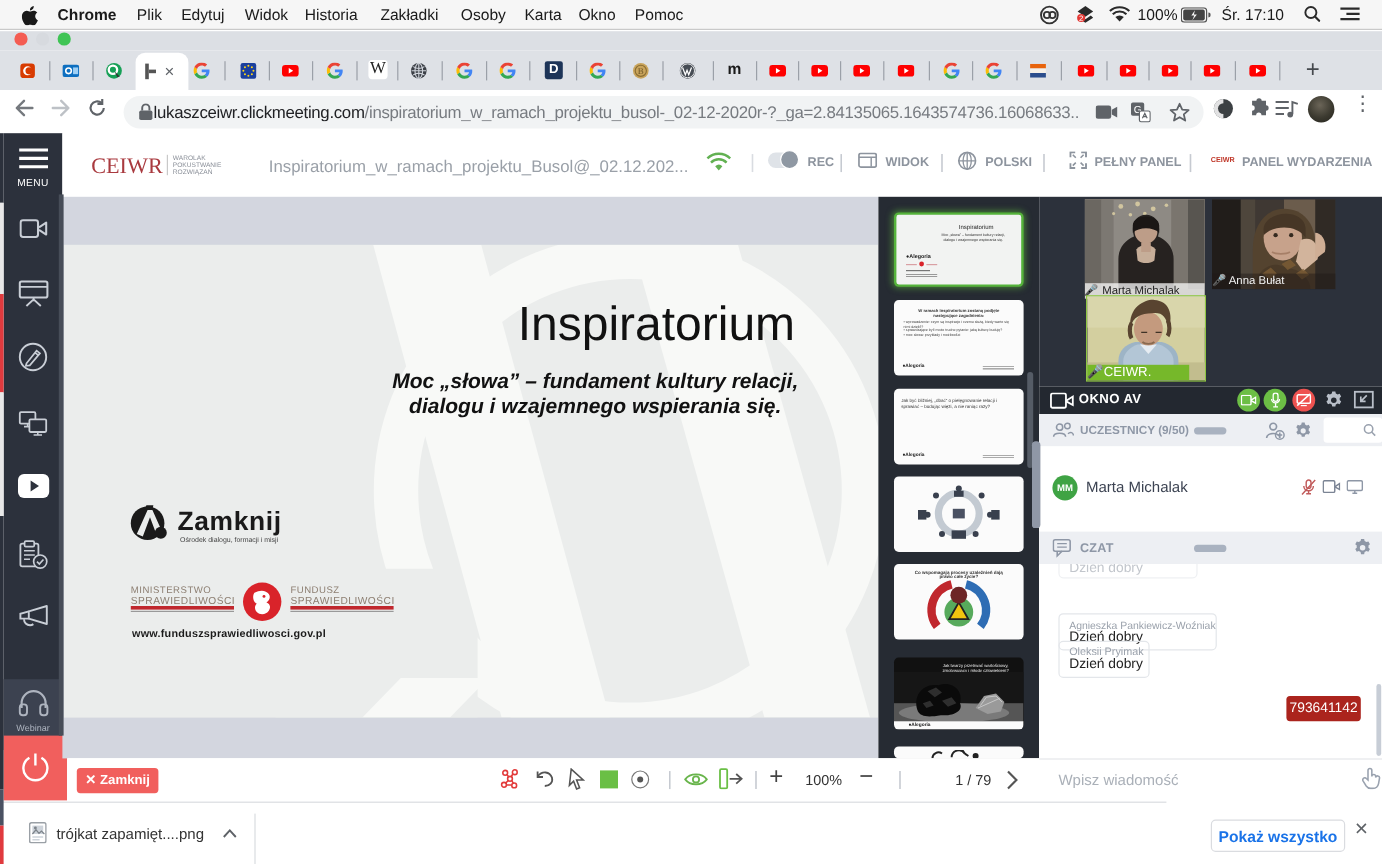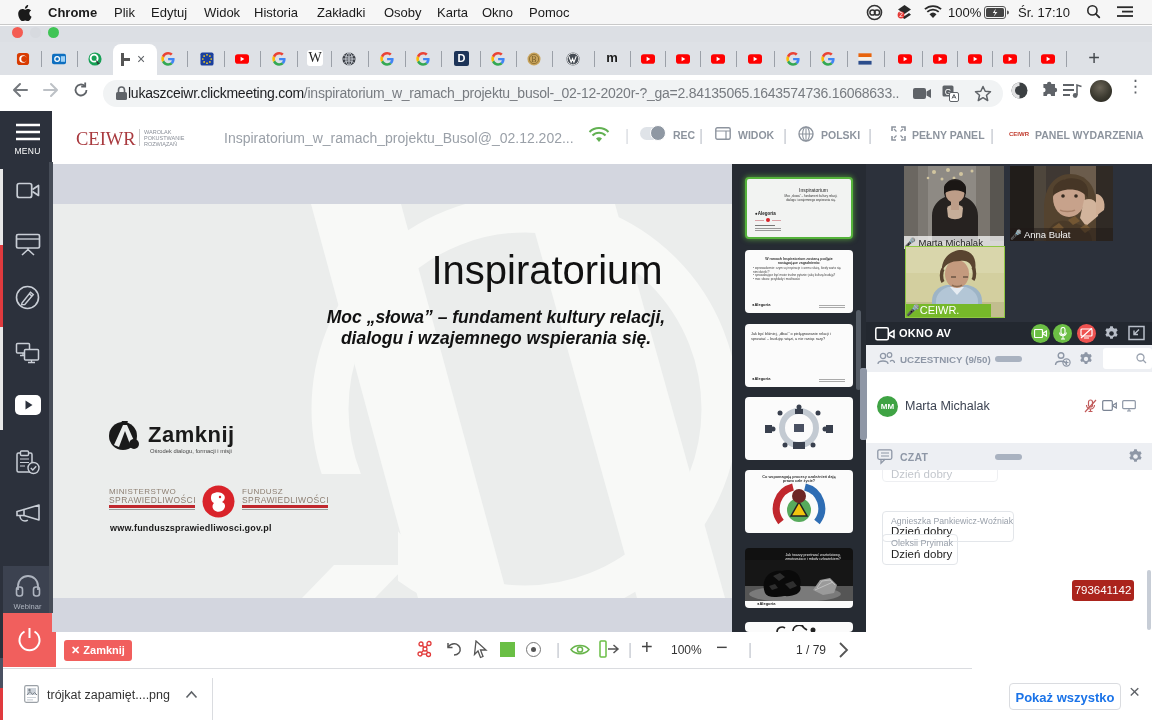--- a/index.html
+++ b/index.html
@@ -714,20 +714,26 @@
         <div style="position:absolute;left:8px;top:4px;font-size:8.7px;color:#9aa1ab;white-space:nowrap;">Agnieszka Pankiewicz-Woźniak</div>
         <div style="position:absolute;left:8px;top:13px;font-size:11.5px;color:#222;">Dzień dobry</div>
       </div>
       <div style="position:absolute;left:16px;top:64px;width:76px;height:31px;border:1px solid #e3e6ea;border-radius:4px;">
         <div style="position:absolute;left:8px;top:3px;font-size:9px;color:#9aa1ab;">Oleksii Pryimak</div>
         <div style="position:absolute;left:8px;top:13px;font-size:11.5px;color:#222;">Dzień dobry</div>
       </div>
       <div style="position:absolute;left:206px;top:110px;width:62px;height:21px;background:#ab241d;border-radius:3px;color:#fff;font-size:11.5px;text-align:center;line-height:21px;">793641142</div>
       <div style="position:absolute;left:281px;top:100px;width:4px;height:60px;background:#c7cdd6;border-radius:2px;"></div>
     </div>
+    <div id="chatinput">
+      <div style="position:absolute;left:16px;top:10px;font-size:12.5px;color:#aab0b8;">Wpisz wiadomość</div>
+      <svg style="position:absolute;left:269px;top:6px" width="16" height="19" viewBox="0 0 16 19">
+          <path d="M5 9 V3 a1.6 1.6 0 0 1 3.2 0 V8 a1.6 1.6 0 0 1 3.2 0 v1 a1.6 1.6 0 0 1 3.2 .4 l-.8 4.6 c-.5 2.4-2 4-4.8 4 h-1.8 c-1.6 0-2.8-.7-3.7-2 L1 12 a1.7 1.7 0 0 1 2.6-2.2 L5 11 Z" fill="none" stroke="#9aa2af" stroke-width="1.3"></path>
+        </svg>
+    </div>
   </div>
   <div style="position:absolute;left:860px;top:257px;width:7px;height:72px;background:#8f97a6;border-radius:3px;"></div>
   <div id="btoolbar">
     <div style="position:absolute;left:8px;top:8px;width:68px;height:21px;background:#f15f5d;border-radius:3px;color:#fff;font-size:11px;font-weight:bold;text-align:center;line-height:21px;">✕ Zamknij</div>
     <svg style="position:absolute;left:360px;top:8px" width="19" height="19" viewBox="0 0 19 19">
         <g fill="none" stroke="#e23b3b" stroke-width="1.3">
           <circle cx="5" cy="4" r="2"></circle>
           <circle cx="13" cy="3.5" r="2"></circle>
           <circle cx="9" cy="9" r="2"></circle>
           <circle cx="4" cy="14" r="2"></circle>

